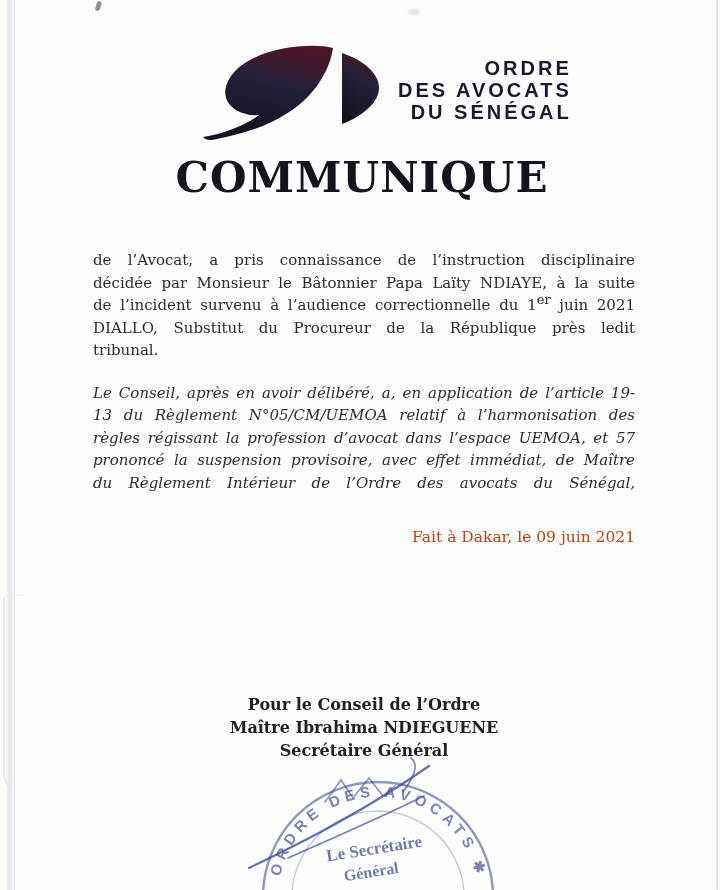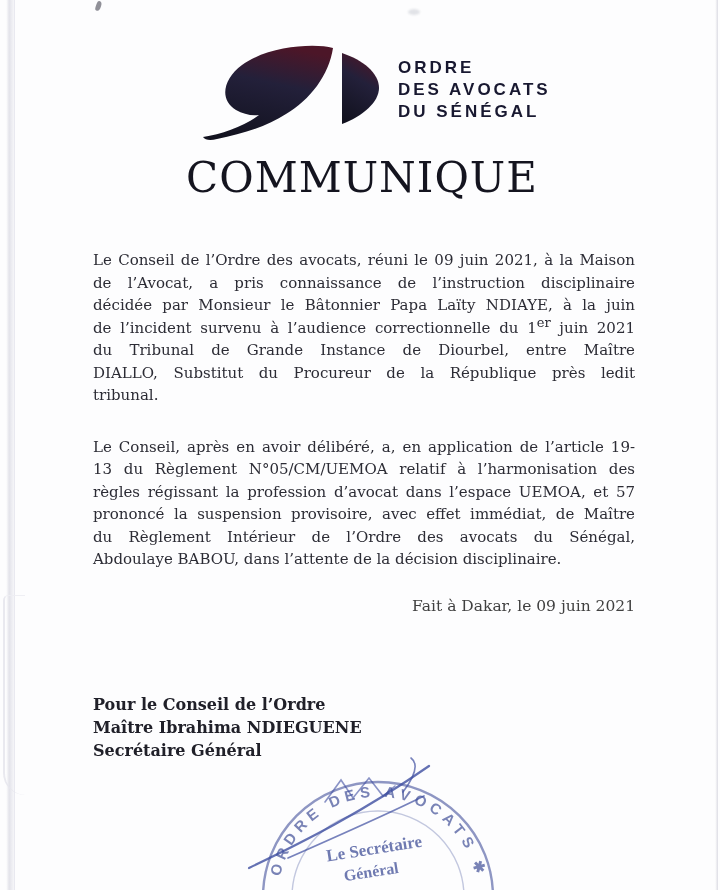--- a/index.html
+++ b/index.html
@@ -34,47 +34,47 @@
   }
   .mark-smudge {
     position: absolute; left: 408px; top: 9px; width: 12px; height: 6px;
     background: #9aa0ad; border-radius: 50%; opacity: .28; filter: blur(1px);
   }
   
   .logo-mark { position: absolute; left: 196px; top: 42px; width: 190px; height: 105px; }
   .logo-text {
     position: absolute; left: 398px; top: 57px;
     font-family: "Liberation Sans", sans-serif;
-    font-weight: bold; font-size: 17px; line-height: 22px;
-    letter-spacing: 3px; color: #181830;
+    font-weight: bold; font-size: 20px; line-height: 22px;
+    letter-spacing: 3px; color: #181830; text-align: right;
   }
   .doc-title {
     position: absolute; left: 12px; top: 153px; width: 700px;
     text-align: center;
     font-family: "DejaVu Serif", serif;
-    font-weight: normal; font-size: 42px; letter-spacing: 1px;
+    font-weight: bold; font-size: 42px; letter-spacing: 1px;
     color: #14141f;
   }
   
   .body-text {
     position: absolute; left: 93px; top: 249px; width: 542px;
     font-size: 15px; line-height: 22.5px; color: #2c2c35;
   }
   .line { text-align: justify; text-align-last: justify; }
   .line.last { text-align: center; text-align-last: left; }
-  .para2 { margin-top: 29px; }
+  .para2 { margin-top: 20px; font-style: italic; }
   sup { font-size: 13px; vertical-align: super; line-height: 0; }
   .dateline {
-    margin-top: 24px;
+    margin-top: 32px;
     text-align: left; text-align-last: right;
-    font-size: 15.5px; color: #404040;
+    font-size: 15.5px; color: #c2410c;
   }
   .signature-block {
     position: absolute; left: 93px; top: 695px; width: 542px;
-    font-weight: bold; font-size: 16px; color: #202029;
+    text-align: center; font-weight: bold; font-size: 16px; color: #202029;
   }
   .signature-block .sig-line + .sig-line { margin-top: 4px; }
   .stamp { position: absolute; left: 243px; top: 756px; width: 276px; height: 140px; }
 </style>
 </head>
 <body>
 
 <div class="page">
 
   <div class="edge-left"></div>
@@ -100,35 +100,32 @@
   <div class="logo-text">
     <div>ORDRE</div>
     <div>DES AVOCATS</div>
     <div>DU SÉNÉGAL</div>
   </div>
 
   <div class="doc-title">COMMUNIQUE</div>
 
   <div class="body-text">
     <div>
-      <div class="line">Le Conseil de l’Ordre des avocats, réuni le 09 juin 2021, à la Maison</div>
       <div class="line">de l’Avocat, a pris connaissance de l’instruction disciplinaire</div>
-      <div class="line">décidée par Monsieur le Bâtonnier Papa Laïty NDIAYE, à la juin</div>
+      <div class="line">décidée par Monsieur le Bâtonnier Papa Laïty NDIAYE, à la suite</div>
       <div class="line"><span>de l’incident survenu à l’audience correctionnelle du 1</span><sup>er</sup><span> juin 2021</span></div>
-      <div class="line">du Tribunal de Grande Instance de Diourbel, entre Maître</div>
       <div class="line">DIALLO, Substitut du Procureur de la République près ledit</div>
       <div class="line last">tribunal.</div>
     </div>
     <div class="para2">
       <div class="line">Le Conseil, après en avoir délibéré, a, en application de l’article 19-</div>
       <div class="line">13 du Règlement N°05/CM/UEMOA relatif à l’harmonisation des</div>
       <div class="line">règles régissant la profession d’avocat dans l’espace UEMOA, et 57</div>
       <div class="line">prononcé la suspension provisoire, avec effet immédiat, de Maître</div>
       <div class="line">du Règlement Intérieur de l’Ordre des avocats du Sénégal,</div>
-      <div class="line last">Abdoulaye BABOU, dans l’attente de la décision disciplinaire.</div>
     </div>
     <div class="dateline">Fait à Dakar, le 09 juin 2021</div>
   </div>
 
   <div class="signature-block">
     <div class="sig-line">Pour le Conseil de l’Ordre</div>
     <div class="sig-line">Maître Ibrahima NDIEGUENE</div>
     <div class="sig-line">Secrétaire Général</div>
   </div>
 

